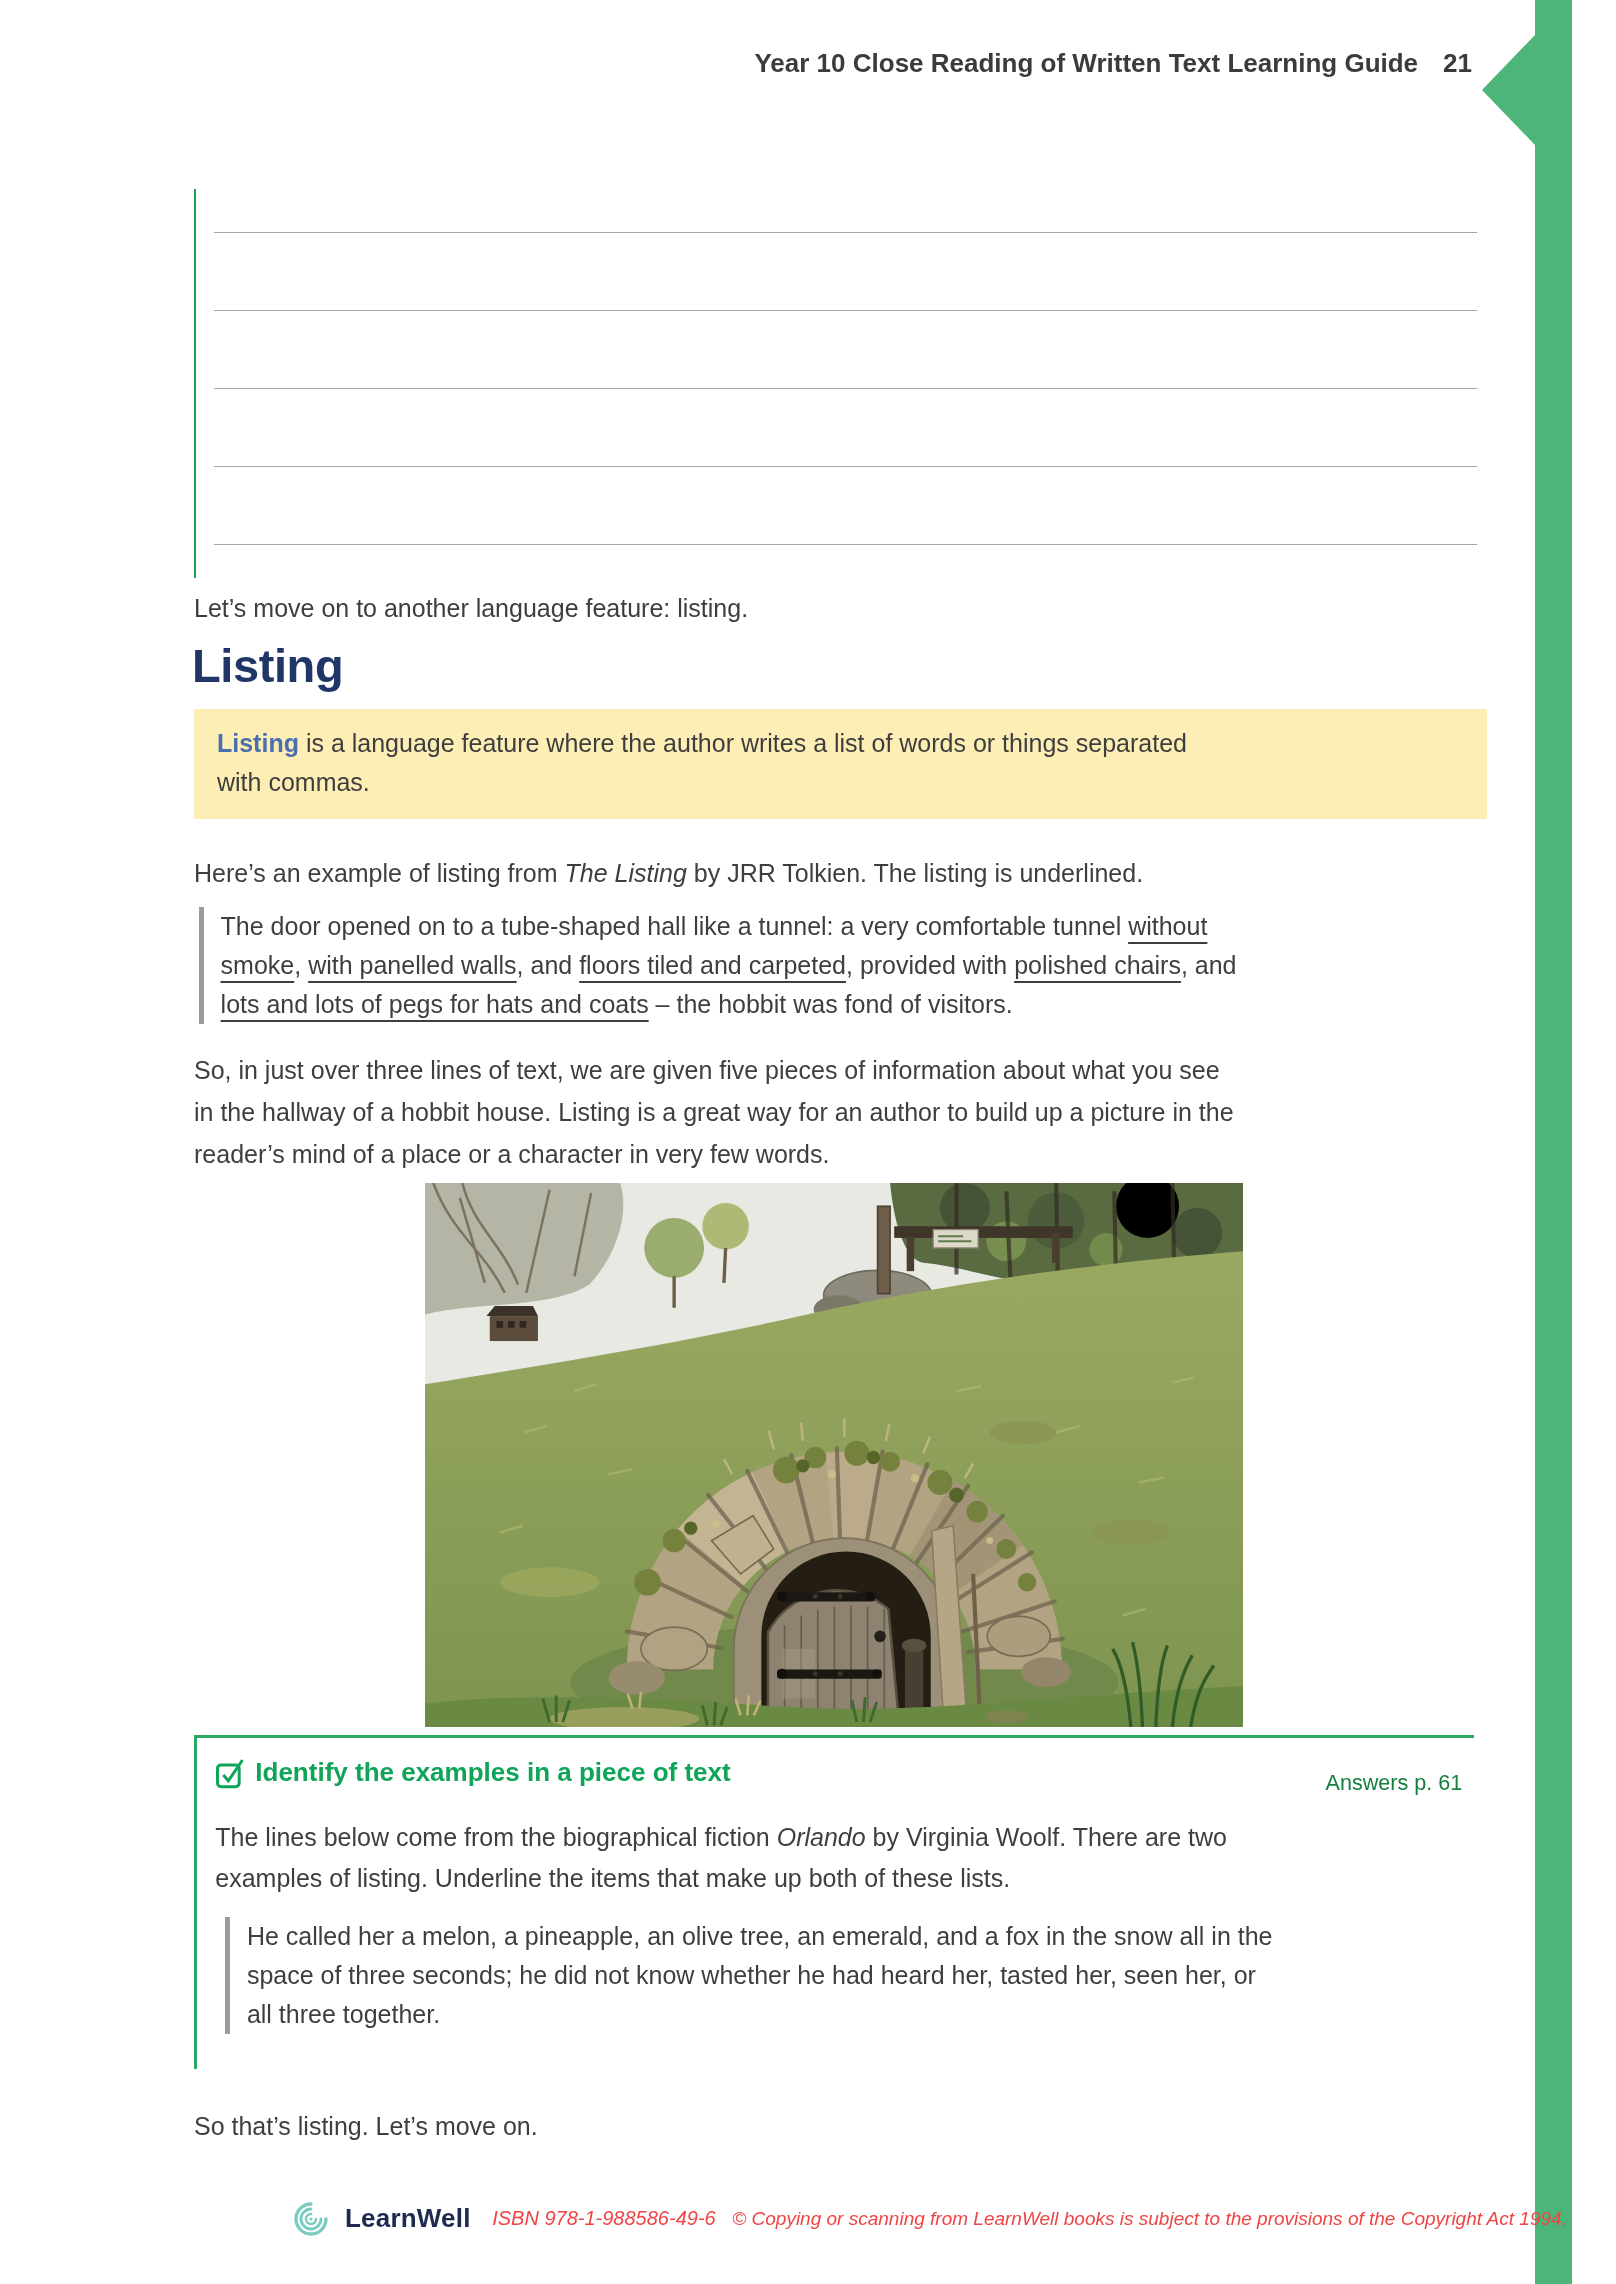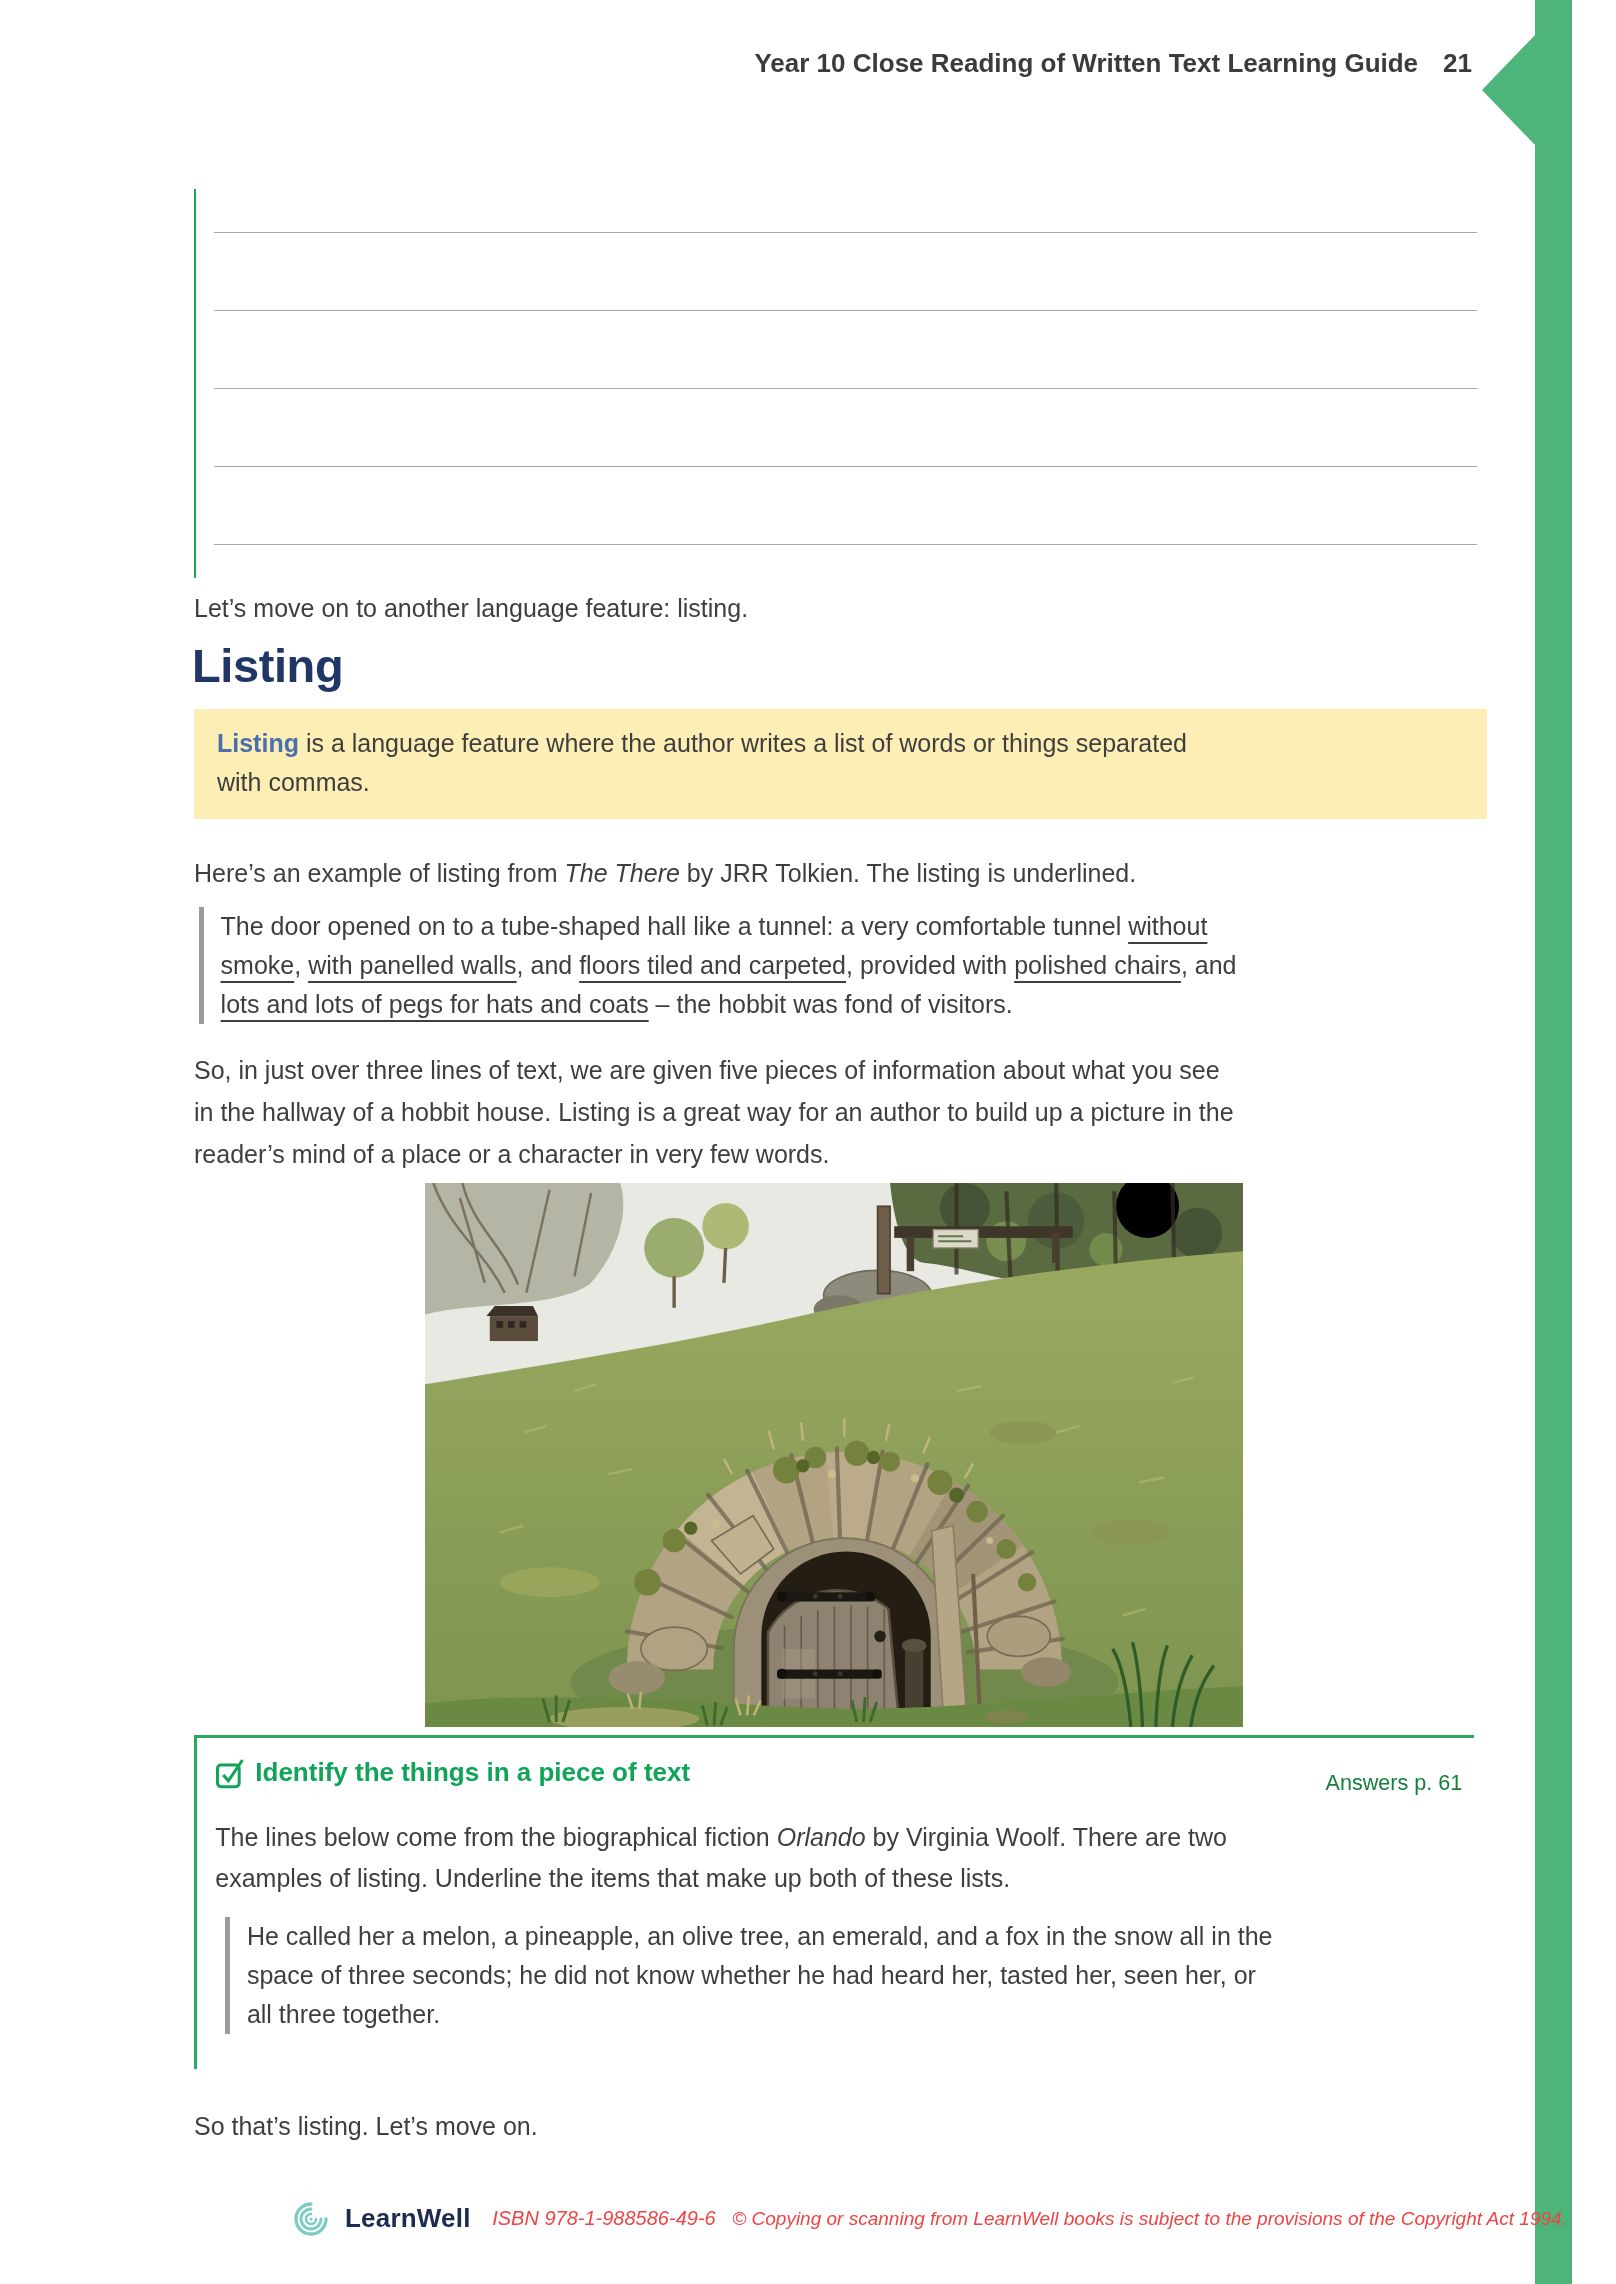--- a/index.html
+++ b/index.html
@@ -78,21 +78,21 @@
   <div class="para p-intro">Let’s move on to another language feature: listing.</div>
 
   <h1 class="section">Listing</h1>
 
   <div class="defbox">
       <div class="qline"><span class="seg-term">Listing</span><span> is a language feature where the author writes a list of words or things separated</span></div>
       <div class="qline"><span>with commas.</span></div>
     </div>
 
   <div class="para p-example">
-      <div class="qline"><span>Here’s an example of listing from </span><span class="seg-i">The There</span><span> by JRR Tolkien. The listing is underlined.</span></div>
+      <div class="qline"><span>Here’s an example of listing from </span><span class="seg-i">The Listing</span><span> by JRR Tolkien. The listing is underlined.</span></div>
     </div>
 
   <div class="quote q-hobbit">
       <div class="qline"><span>The door opened on to a tube-shaped hall like a tunnel: a very comfortable tunnel </span><span class="seg-u">without</span></div>
       <div class="qline"><span class="seg-u">smoke</span><span>, </span><span class="seg-u">with panelled walls</span><span>, and </span><span class="seg-u">floors tiled and carpeted</span><span>, provided with </span><span class="seg-u">polished chairs</span><span>, and</span></div>
       <div class="qline"><span class="seg-u">lots and lots of pegs for hats and coats</span><span> – the hobbit was fond of visitors.</span></div>
     </div>
 
   <div class="para p-analysis">
       <div class="qline"><span>So, in just over three lines of text, we are given five pieces of information about what you see</span></div>
@@ -236,21 +236,21 @@
     </g>
   </svg>
 
   <div class="activity">
     <div class="act-head">
       <div class="act-title-wrap">
         <svg width="30" height="35" viewBox="0 0 36 42">
           <rect x="3" y="12" width="26" height="26" rx="4" fill="none" stroke="#0fa457" stroke-width="3.6"></rect>
           <path d="M10 24 L16 31 L33 6" fill="none" stroke="#0fa457" stroke-width="3.6"></path>
         </svg>
-        <span class="act-title">Identify the things in a piece of text</span>
+        <span class="act-title">Identify the examples in a piece of text</span>
       </div>
       <span class="act-answers">Answers p. 61</span>
     </div>
     <div class="act-instructions">
         <div class="qline"><span>The lines below come from the biographical fiction </span><span class="seg-i">Orlando</span><span> by Virginia Woolf. There are two</span></div>
         <div class="qline"><span>examples of listing. Underline the items that make up both of these lists.</span></div>
       </div>
     <div class="quote q-orlando">
         <div class="qline"><span>He called her a melon, a pineapple, an olive tree, an emerald, and a fox in the snow all in the</span></div>
         <div class="qline"><span>space of three seconds; he did not know whether he had heard her, tasted her, seen her, or</span></div>

